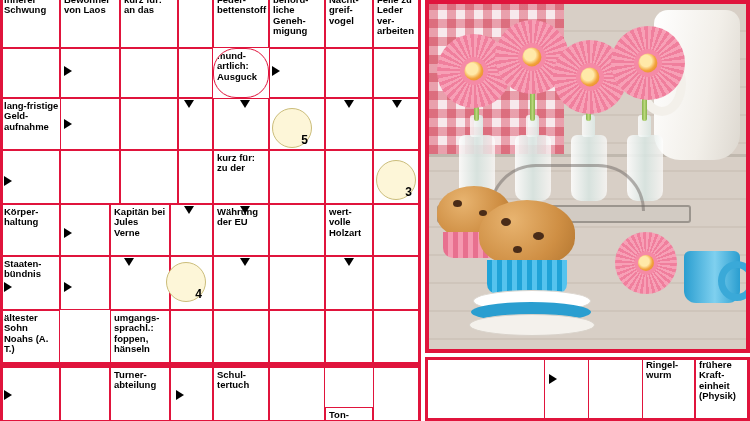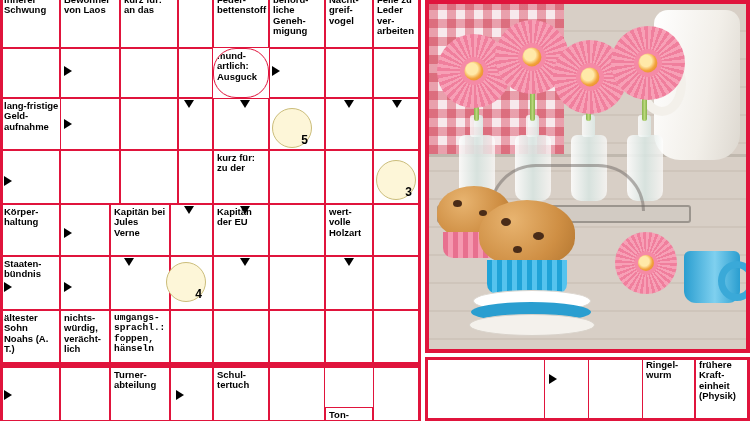--- a/index.html
+++ b/index.html
@@ -239,37 +239,36 @@
     <div class="cell empty" style="left:178px;top:150px;width:35px;height:54px;"></div>
     <div class="cell clue" style="left:213px;top:150px;width:56px;height:54px;"><span>kurz für: zu der</span></div>
     <div class="cell empty" style="left:269px;top:150px;width:56px;height:54px;"></div>
     <div class="cell empty" style="left:325px;top:150px;width:48px;height:54px;"></div>
     <div class="cell empty" style="left:373px;top:150px;width:48px;height:54px;"></div>
 
     <div class="cell clue" style="left:0px;top:204px;width:60px;height:52px;"><span>Körper-haltung</span></div>
     <div class="cell empty" style="left:60px;top:204px;width:50px;height:52px;"></div>
     <div class="cell clue" style="left:110px;top:204px;width:60px;height:52px;"><span>Kapitän bei Jules Verne</span></div>
     <div class="cell empty" style="left:170px;top:204px;width:43px;height:52px;"></div>
-    <div class="cell clue" style="left:213px;top:204px;width:56px;height:52px;"><span>Kapitän der EU</span></div>
+    <div class="cell clue" style="left:213px;top:204px;width:56px;height:52px;"><span>Währung der EU</span></div>
     <div class="cell empty" style="left:269px;top:204px;width:56px;height:52px;"></div>
     <div class="cell clue" style="left:325px;top:204px;width:48px;height:52px;"><span>wert-volle Holzart</span></div>
     <div class="cell empty" style="left:373px;top:204px;width:48px;height:52px;"></div>
 
     <div class="cell clue" style="left:0px;top:256px;width:60px;height:54px;"><span>Staaten-bündnis</span></div>
     <div class="cell empty" style="left:60px;top:256px;width:50px;height:54px;"></div>
     <div class="cell empty" style="left:110px;top:256px;width:60px;height:54px;"></div>
     <div class="cell empty" style="left:170px;top:256px;width:43px;height:54px;"></div>
     <div class="cell empty" style="left:213px;top:256px;width:56px;height:54px;"></div>
     <div class="cell empty" style="left:269px;top:256px;width:56px;height:54px;"></div>
     <div class="cell empty" style="left:325px;top:256px;width:48px;height:54px;"></div>
     <div class="cell empty" style="left:373px;top:256px;width:48px;height:54px;"></div>
 
     <div class="cell clue" style="left:0px;top:310px;width:60px;height:55px;"><span>ältester Sohn Noahs (A. T.)</span></div>
-    <div class="cell clue" style="left:60px;top:310px;width:50px;height:55px;"><span>nichts-würdig, verächt-lich</span></div>
-    <div class="cell clue" style="left:110px;top:310px;width:60px;height:55px;font-family:Liberation Mono, monospace;"><span>umgangs-sprachl.: foppen, hänseln</span></div>
+    <div class="cell clue" style="left:110px;top:310px;width:60px;height:55px;"><span>umgangs-sprachl.: foppen, hänseln</span></div>
     <div class="cell empty" style="left:170px;top:310px;width:43px;height:55px;"></div>
     <div class="cell empty" style="left:213px;top:310px;width:56px;height:55px;"></div>
     <div class="cell empty" style="left:269px;top:310px;width:56px;height:55px;"></div>
     <div class="cell empty" style="left:325px;top:310px;width:48px;height:55px;"></div>
     <div class="cell empty" style="left:373px;top:310px;width:48px;height:55px;"></div>
 
     <div class="cell empty" style="left:0px;top:367px;width:60px;height:54px;"></div>
     <div class="cell empty" style="left:60px;top:367px;width:50px;height:54px;"></div>
     <div class="cell clue" style="left:110px;top:367px;width:60px;height:54px;"><span>Turner-abteilung</span></div>
     <div class="cell empty" style="left:170px;top:367px;width:43px;height:54px;"></div>

